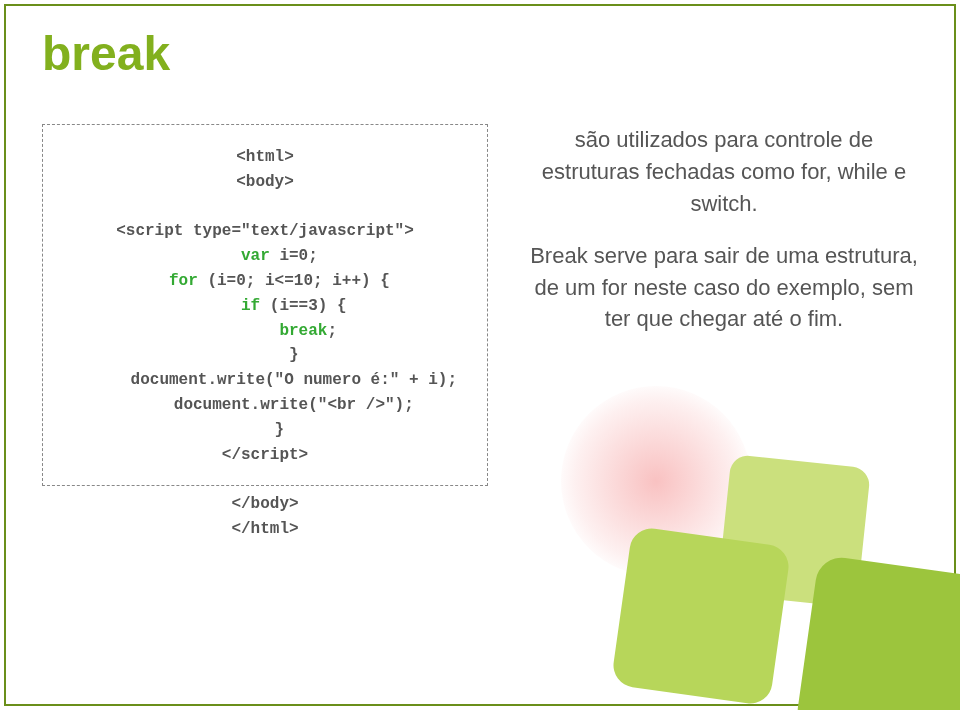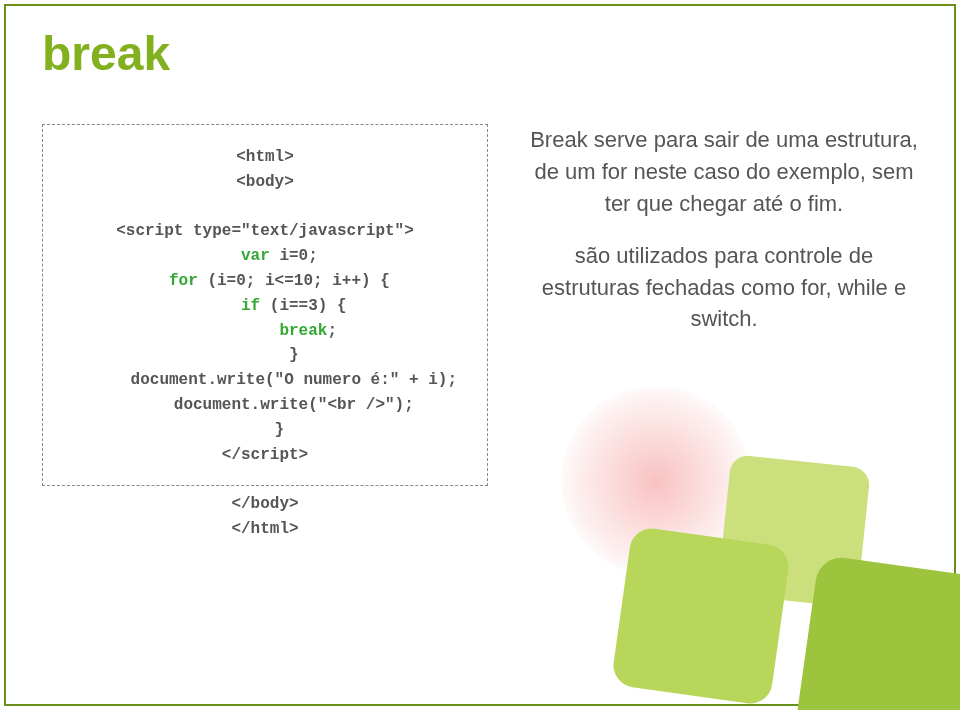--- a/index.html
+++ b/index.html
@@ -87,22 +87,22 @@
 <span>      }</span>
 <span>      document.write("O numero é:" + i);</span>
 <span>      document.write("&lt;br /&gt;");</span>
 <span>   }</span>
 <span>&lt;/script&gt;</span>
 <span></span>
 <span>&lt;/body&gt;</span>
 <span>&lt;/html&gt;</span></div>
 
   <div class="text-col">
+    <p>são utilizados para controle de estruturas fechadas como for, while e switch.</p>
     <p>Break serve para sair de uma estrutura, de um for neste caso do exemplo, sem ter que chegar até o fim.</p>
-    <p>são utilizados para controle de estruturas fechadas como for, while e switch.</p>
   </div>
 
   <div class="circle1"></div>
   <div class="shape sq1"></div>
   <div class="shape sq2"></div>
   <div class="shape sq3"></div>
 
 </div>
 
 </body></html>

